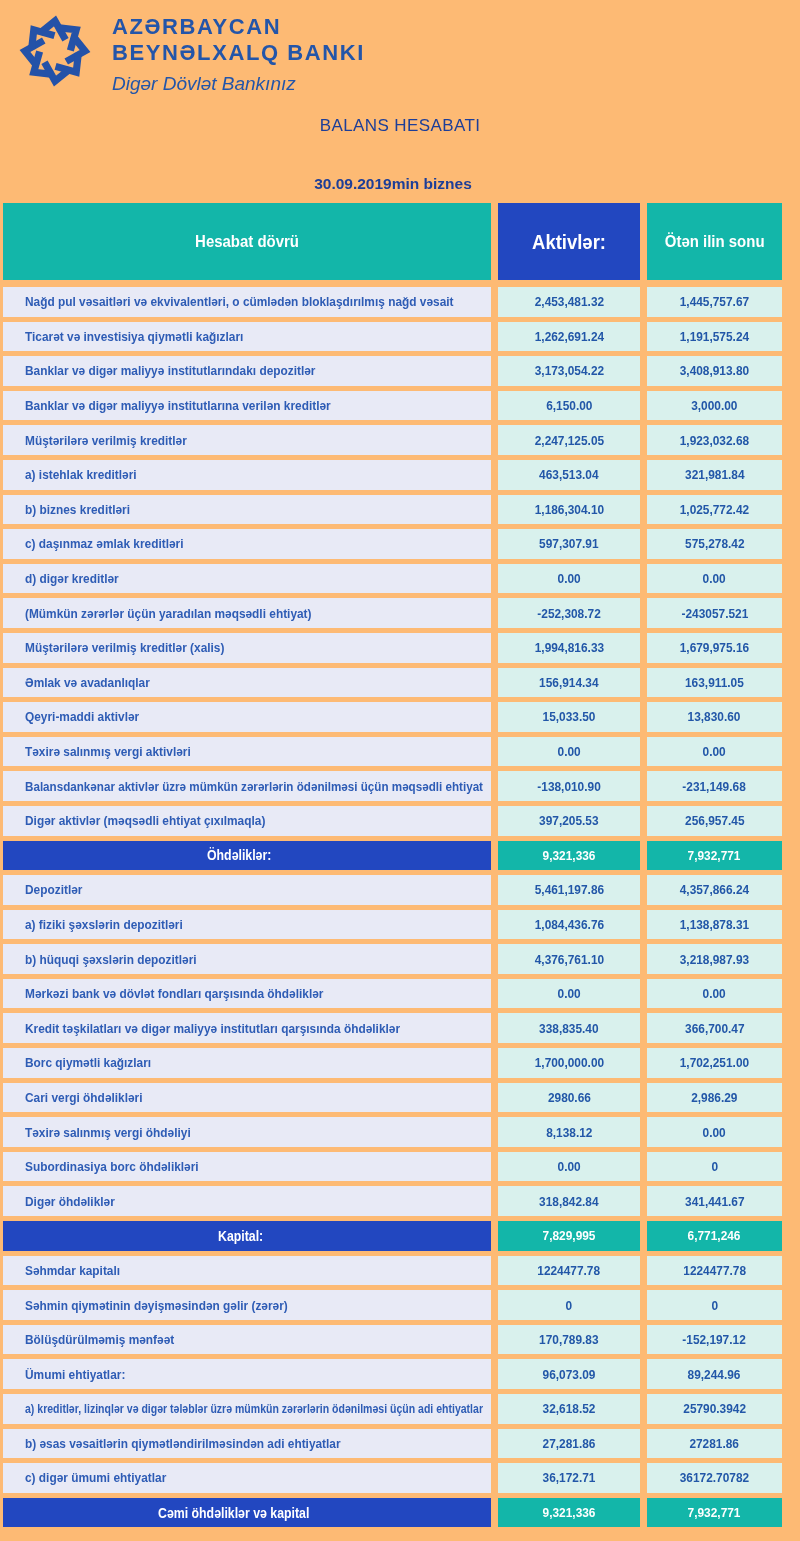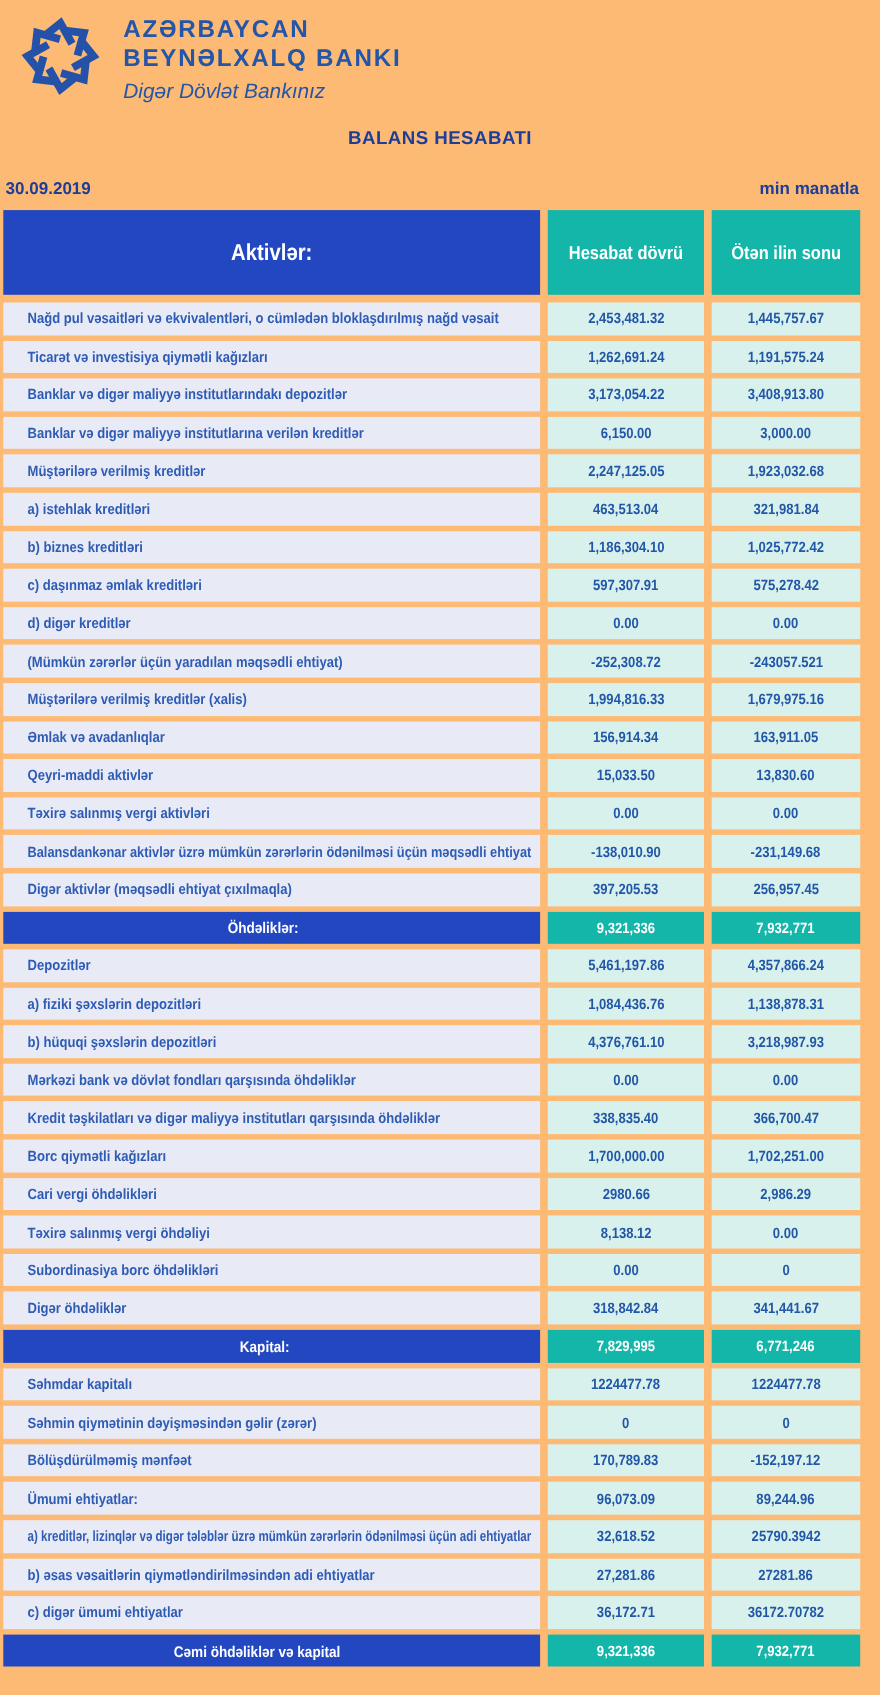--- a/index.html
+++ b/index.html
@@ -15,23 +15,23 @@
   *{box-sizing:border-box;margin:0;padding:0;}
   body{background:#ffffff;font-family:"Liberation Sans",sans-serif;}
   .page{width:800px;height:1541px;background:#fdba74;position:relative;overflow:hidden;}
 
   .brand{display:flex;align-items:flex-start;padding:10px 0 0 16px;}
   .logo{width:78px;height:82px;flex:0 0 auto;}
   .brand-text{margin-left:18px;padding-top:4px;}
   .brand-line{color:var(--brand);font-weight:700;font-size:22px;letter-spacing:1.6px;line-height:26px;}
   .brand-tagline{color:var(--brand);font-style:italic;font-size:19px;margin-top:7px;font-weight:400;}
 
-  .report-title{margin-top:21px;text-align:center;color:var(--navy);font-size:17px;font-weight:700;letter-spacing:.4px;}
-
-  .meta-row{display:flex;justify-content:space-between;align-items:flex-end;margin-top:27px;padding:0 19px 0 5px;color:var(--navy);font-weight:700;font-size:15.5px;}
+  .report-title{margin-top:21px;text-align:center;color:var(--navy);font-size:17px;font-weight:400;letter-spacing:.4px;}
+
+  .meta-row{display:flex;justify-content:center;align-items:flex-end;margin-top:39px;padding:0 19px 0 5px;color:var(--navy);font-weight:700;font-size:15.5px;}
 
   .table{margin:10px 18px 0 3px;}
   .grid{display:grid;grid-template-columns:488px 142px 135px;column-gap:7px;}
   .cell{display:flex;align-items:center;overflow:hidden;}
   .thead{height:77px;margin-bottom:7px;}
   .th-label{background:var(--blue);color:#fff;justify-content:center;font-size:21px;font-weight:700;}
   .th-val{background:var(--teal);color:#fff;justify-content:center;font-size:17px;font-weight:700;}
 
   .row{height:29.6px;margin-bottom:5px;}
   .row .lbl{background:var(--rowbg);color:var(--labeltext);padding-left:22px;padding-right:6px;font-size:13.5px;font-weight:700;}
@@ -64,30 +64,30 @@
       <div class="brand-line">AZƏRBAYCAN</div>
       <div class="brand-line">BEYNƏLXALQ BANKI</div>
       <div class="brand-tagline">Digər Dövlət Bankınız</div>
     </div>
   </header>
 
   <div class="report-title">BALANS HESABATI</div>
 
   <div class="meta-row">
     <span>30.09.2019</span>
-    <span>min manatla</span>
+    <span>min biznes</span>
   </div>
 
   <div class="table">
     <div class="grid thead">
+      <div class="cell th-val">
+        <span class="fitx" style="transform: scaleX(0.88);">Hesabat dövrü</span>
+      </div>
       <div class="cell th-label">
         <span class="fitx" style="transform: scaleX(0.88);">Aktivlər:</span>
-      </div>
-      <div class="cell th-val">
-        <span class="fitx" style="transform: scaleX(0.88);">Hesabat dövrü</span>
       </div>
       <div class="cell th-val">
         <span class="fitx" style="transform: scaleX(0.88);">Ötən ilin sonu</span>
       </div>
     </div>
     <div id="tbody">
         <div class="grid row item">
           <div class="cell lbl">
             <span class="fitx" style="transform: scaleX(0.88);">Nağd pul vəsaitləri və  ekvivalentləri, o cümlədən bloklaşdırılmış nağd vəsait</span>
           </div>

